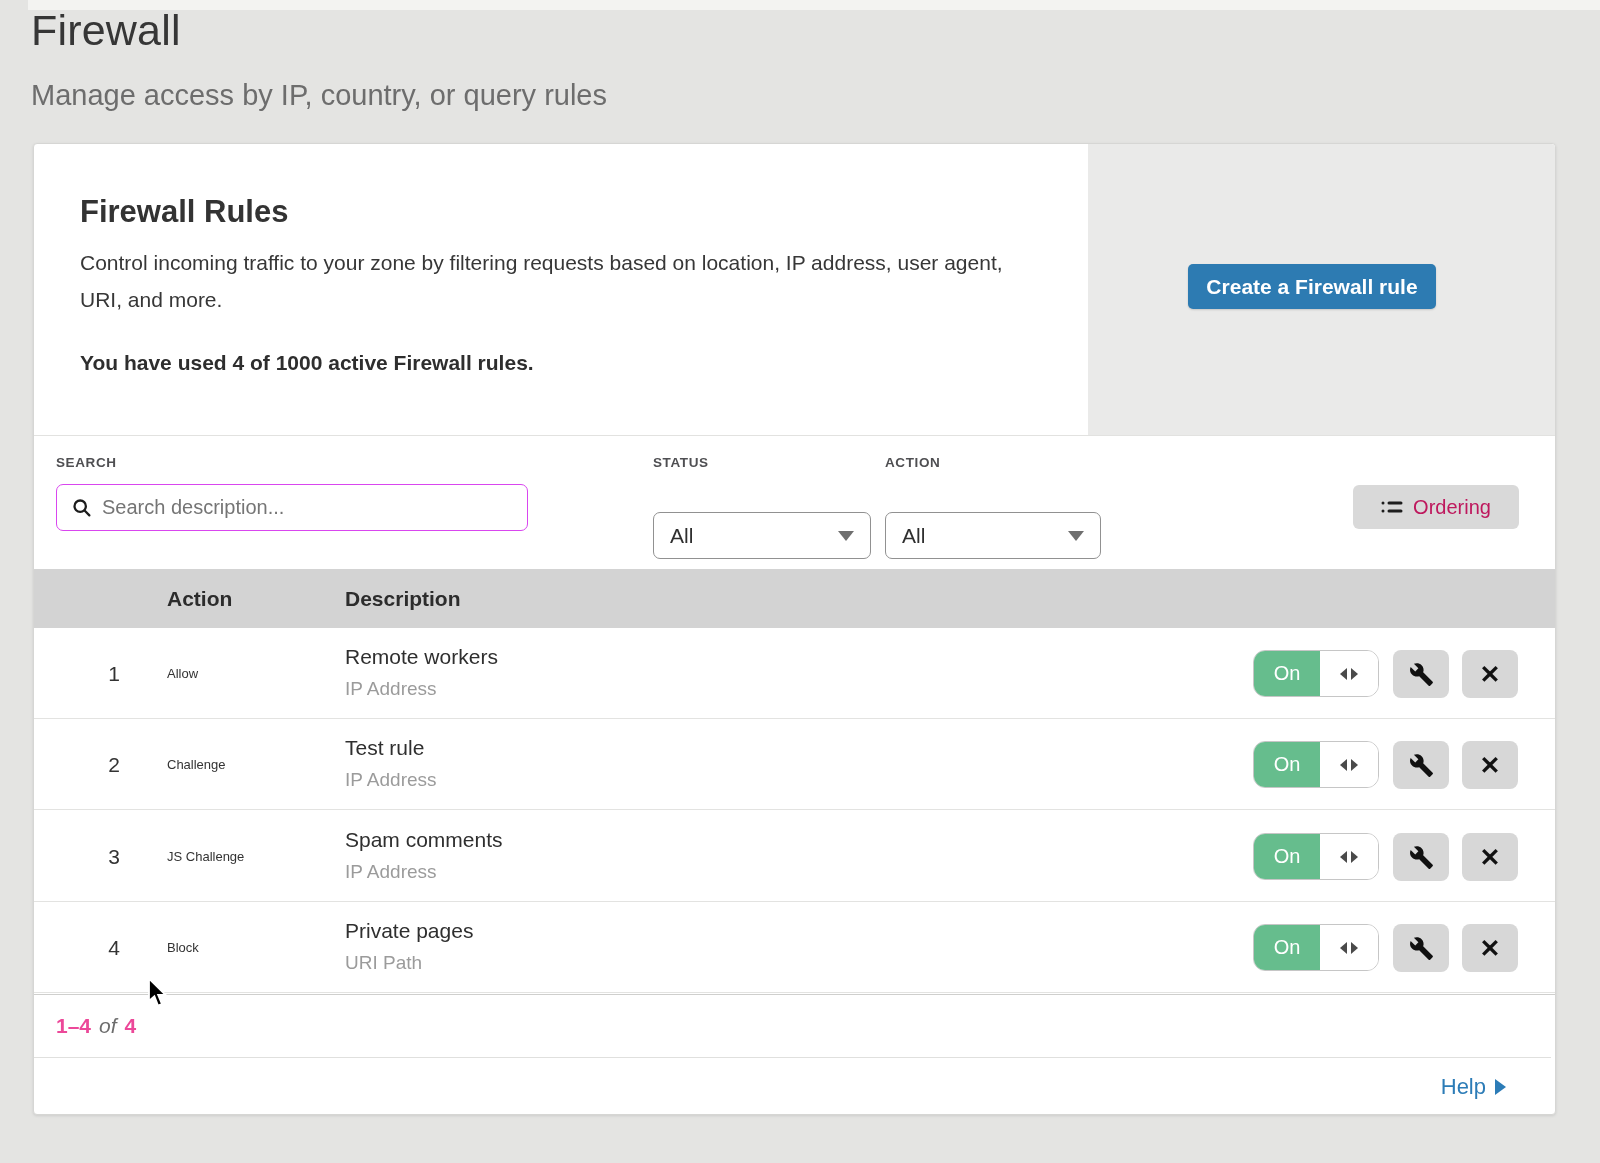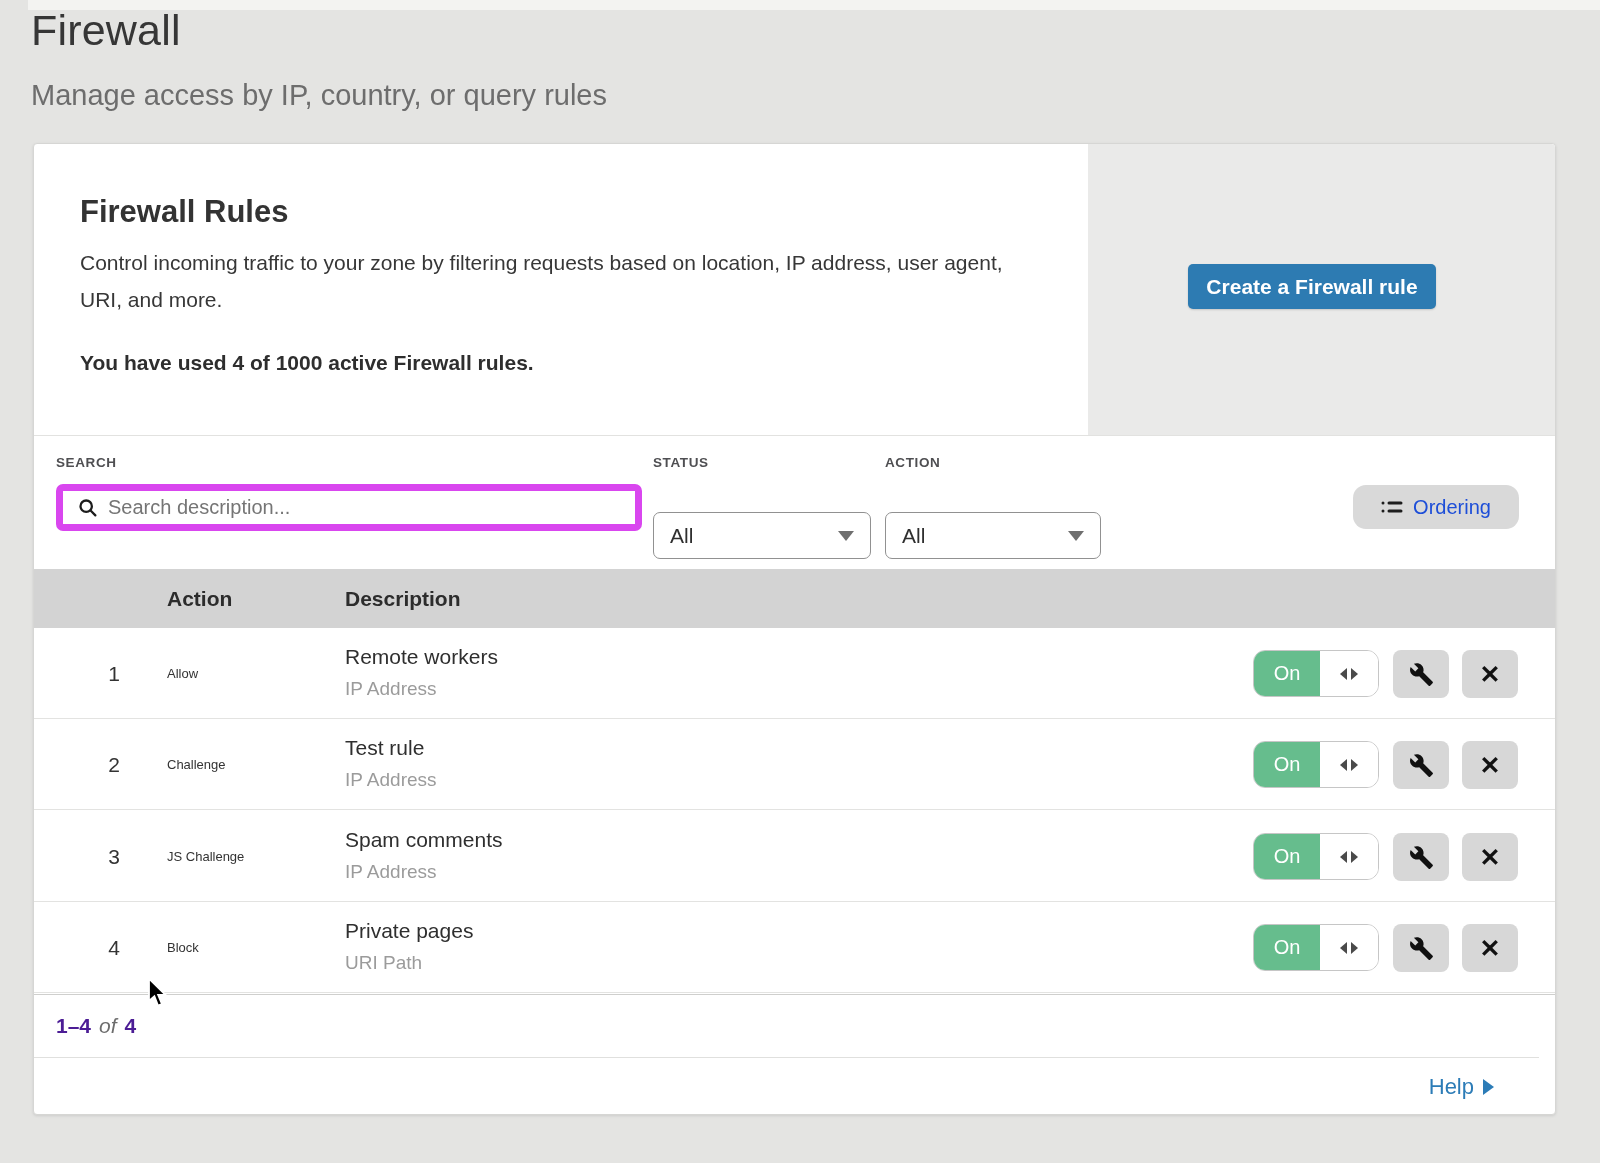--- a/index.html
+++ b/index.html
@@ -20,30 +20,30 @@
   .create-rule-button { position:absolute; left:100px; top:120px; width:248px; height:45px; background:#2d7bb2;
           border:none; border-radius:5px; color:#ffffff; font-size:21px; font-weight:600; cursor:pointer;
           font-family:"Liberation Sans", sans-serif; box-shadow:0 1px 2px rgba(0,0,0,0.15); }
   .intro-heading { position:absolute; left:46px; top:50px; font-size:31px; font-weight:700; color:#333333; }
   .intro-desc { position:absolute; left:46px; top:100px; width:950px; font-size:21px; line-height:37px; color:#373737; }
   .intro-usage { position:absolute; left:46px; top:207px; font-size:21px; font-weight:700; color:#2e2e2e; }
 
   
   .filter-section { position:absolute; top:292px; left:0; right:0; height:133px; background:#fff; }
   .filter-label { position:absolute; font-size:13.5px; font-weight:700; letter-spacing:0.6px; color:#4f4f52; }
-  .search-box { position:absolute; left:22px; top:48px; width:586px; height:47px; border:7px solid #d946ef;
+  .search-box { position:absolute; left:22px; top:48px; width:472px; height:47px; border:1px solid #d946ef;
           border-radius:7px; display:flex; align-items:center; padding:0 14px; background:#fff; }
   .search-box svg { flex:0 0 auto; margin-right:10px; }
   .search-input { border:none; outline:none; flex:1; font-size:20px; color:#333; font-family:"Liberation Sans", sans-serif; background:transparent; }
   .search-input::placeholder { color:#757575; }
   .select-box { position:absolute; top:48px; height:47px; border:1px solid #919191; border-radius:7px; background:#fff;
           display:flex; align-items:center; justify-content:space-between; padding:0 16px; font-size:21px; color:#2f2f2f; cursor:pointer;margin-top:28px; }
   .caret { width:0; height:0; border-left:8px solid transparent; border-right:8px solid transparent; border-top:10px solid #6f6f6f; }
   .ordering-button { position:absolute; left:1319px; top:49px; width:166px; height:44px; background:#d9d9d9; border:none;
-          border-radius:13px; display:flex; align-items:center; justify-content:center; gap:10px; font-size:20px; color:#1d4ed8;
+          border-radius:6px; display:flex; align-items:center; justify-content:center; gap:10px; font-size:20px; color:#be185d;
           cursor:pointer; font-family:"Liberation Sans", sans-serif; }
 
   
   .table-header { position:absolute; top:425px; left:0; right:0; height:59px; background:#d3d3d3; }
   .th { position:absolute; top:0; height:59px; display:flex; align-items:center; font-size:21px; font-weight:600; color:#2c2c2c; }
   .th-action { left:133px; } .th-desc { left:311px; }
 
   .rule-row { position:absolute; left:0; right:0; height:91px; border-bottom:1px solid #e3e3e1; background:#fff; }
   .row-1 { top:484px; } .row-2 { top:575px; } .row-3 { top:667px; } .row-4 { top:758px; }
   .row-num { position:absolute; left:60px; top:0; width:40px; height:91px; display:flex; align-items:center; justify-content:center; font-size:21px; color:#333; }
@@ -58,23 +58,23 @@
   .tri-left  { width:0; height:0; border-top:6px solid transparent; border-bottom:6px solid transparent; border-right:7px solid #4a4a4a; }
   .tri-right { width:0; height:0; border-top:6px solid transparent; border-bottom:6px solid transparent; border-left:7px solid #4a4a4a; }
 
   .icon-button { position:absolute; top:22px; width:56px; height:48px; background:#d7d7d7; border:none; border-radius:8px;
             display:flex; align-items:center; justify-content:center; cursor:pointer; }
   .wrench-button { left:1359px; } .delete-button { left:1428px; }
   .x-glyph { font-size:25px; font-weight:700; color:#111; line-height:1; }
 
   
   .pagination-row { position:absolute; top:850px; left:0; right:0; height:63px; border-top:1px solid #cfcfcd; display:flex; align-items:center; padding-left:22px; font-size:21px; color:#666; }
-  .pagination-row .strong { font-weight:700; color:#4c1d95; }
+  .pagination-row .strong { font-weight:700; color:#ec4899; }
   .pagination-row .sep { margin:0 8px; font-weight:400; color:#6d6d6d;font-style:italic; }
-  .help-bar { position:absolute; top:913px; left:0; right:16px; height:58px; border-top:1px solid #e0e0de; display:flex; align-items:center; justify-content:flex-end; padding-right:45px; border-bottom-left-radius:4px; border-bottom-right-radius:4px; }
+  .help-bar { position:absolute; top:913px; left:0; right:4px; height:58px; border-top:1px solid #e0e0de; display:flex; align-items:center; justify-content:flex-end; padding-right:45px; border-bottom-left-radius:4px; border-bottom-right-radius:4px; }
   .help-link { color:#2c7cb7; font-size:22px; text-decoration:none; display:flex; align-items:center; gap:9px; cursor:pointer; }
   .help-arrow { width:0; height:0; border-top:8px solid transparent; border-bottom:8px solid transparent; border-left:11px solid #2c7cb7; }
 
   .cursor { position:absolute; left:145px; top:977px; pointer-events:none; z-index:50; }
 </style>
 </head>
 <body>
 
 <div class="page">
   <div class="top-strip"></div>

